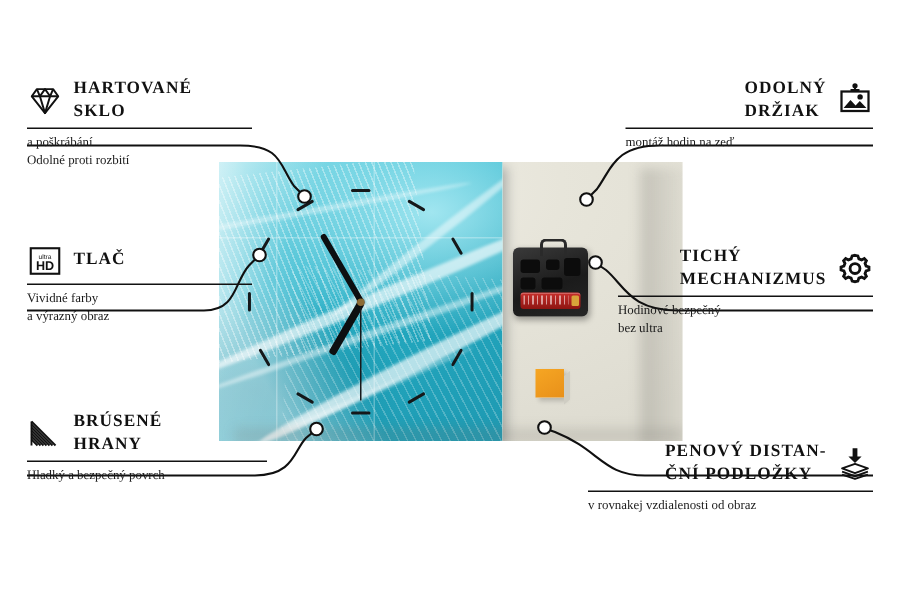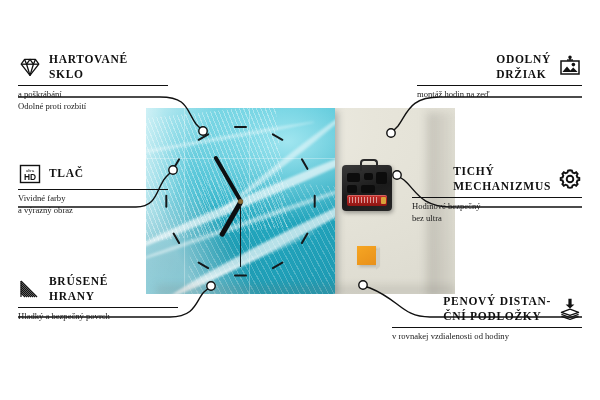--- a/index.html
+++ b/index.html
@@ -330,16 +330,16 @@
       <span class="ico">
         <svg viewBox="0 0 24 24" fill="none" stroke="#111" stroke-width="1.3" stroke-linejoin="round">
           <path d="M10.4 1.8 H13.6 V7.4 H16.4 L12 11.6 L7.6 7.4 H10.4 Z" fill="#111" stroke="none"></path>
           <path d="M12 12.2 L20.6 15.3 L12 18.4 L3.4 15.3 Z"></path>
           <path d="M3.4 17.4 L12 20.5 L20.6 17.4"></path>
           <path d="M3.4 19.4 L12 22.3 L20.6 19.4"></path>
         </svg>
       </span>
     </div>
     <div class="co-rule"></div>
-    <div class="co-desc">v rovnakej vzdialenosti od hodiny</div>
+    <div class="co-desc">v rovnakej vzdialenosti od obraz</div>
   </div>
 
 </div>
 
 </body></html>

